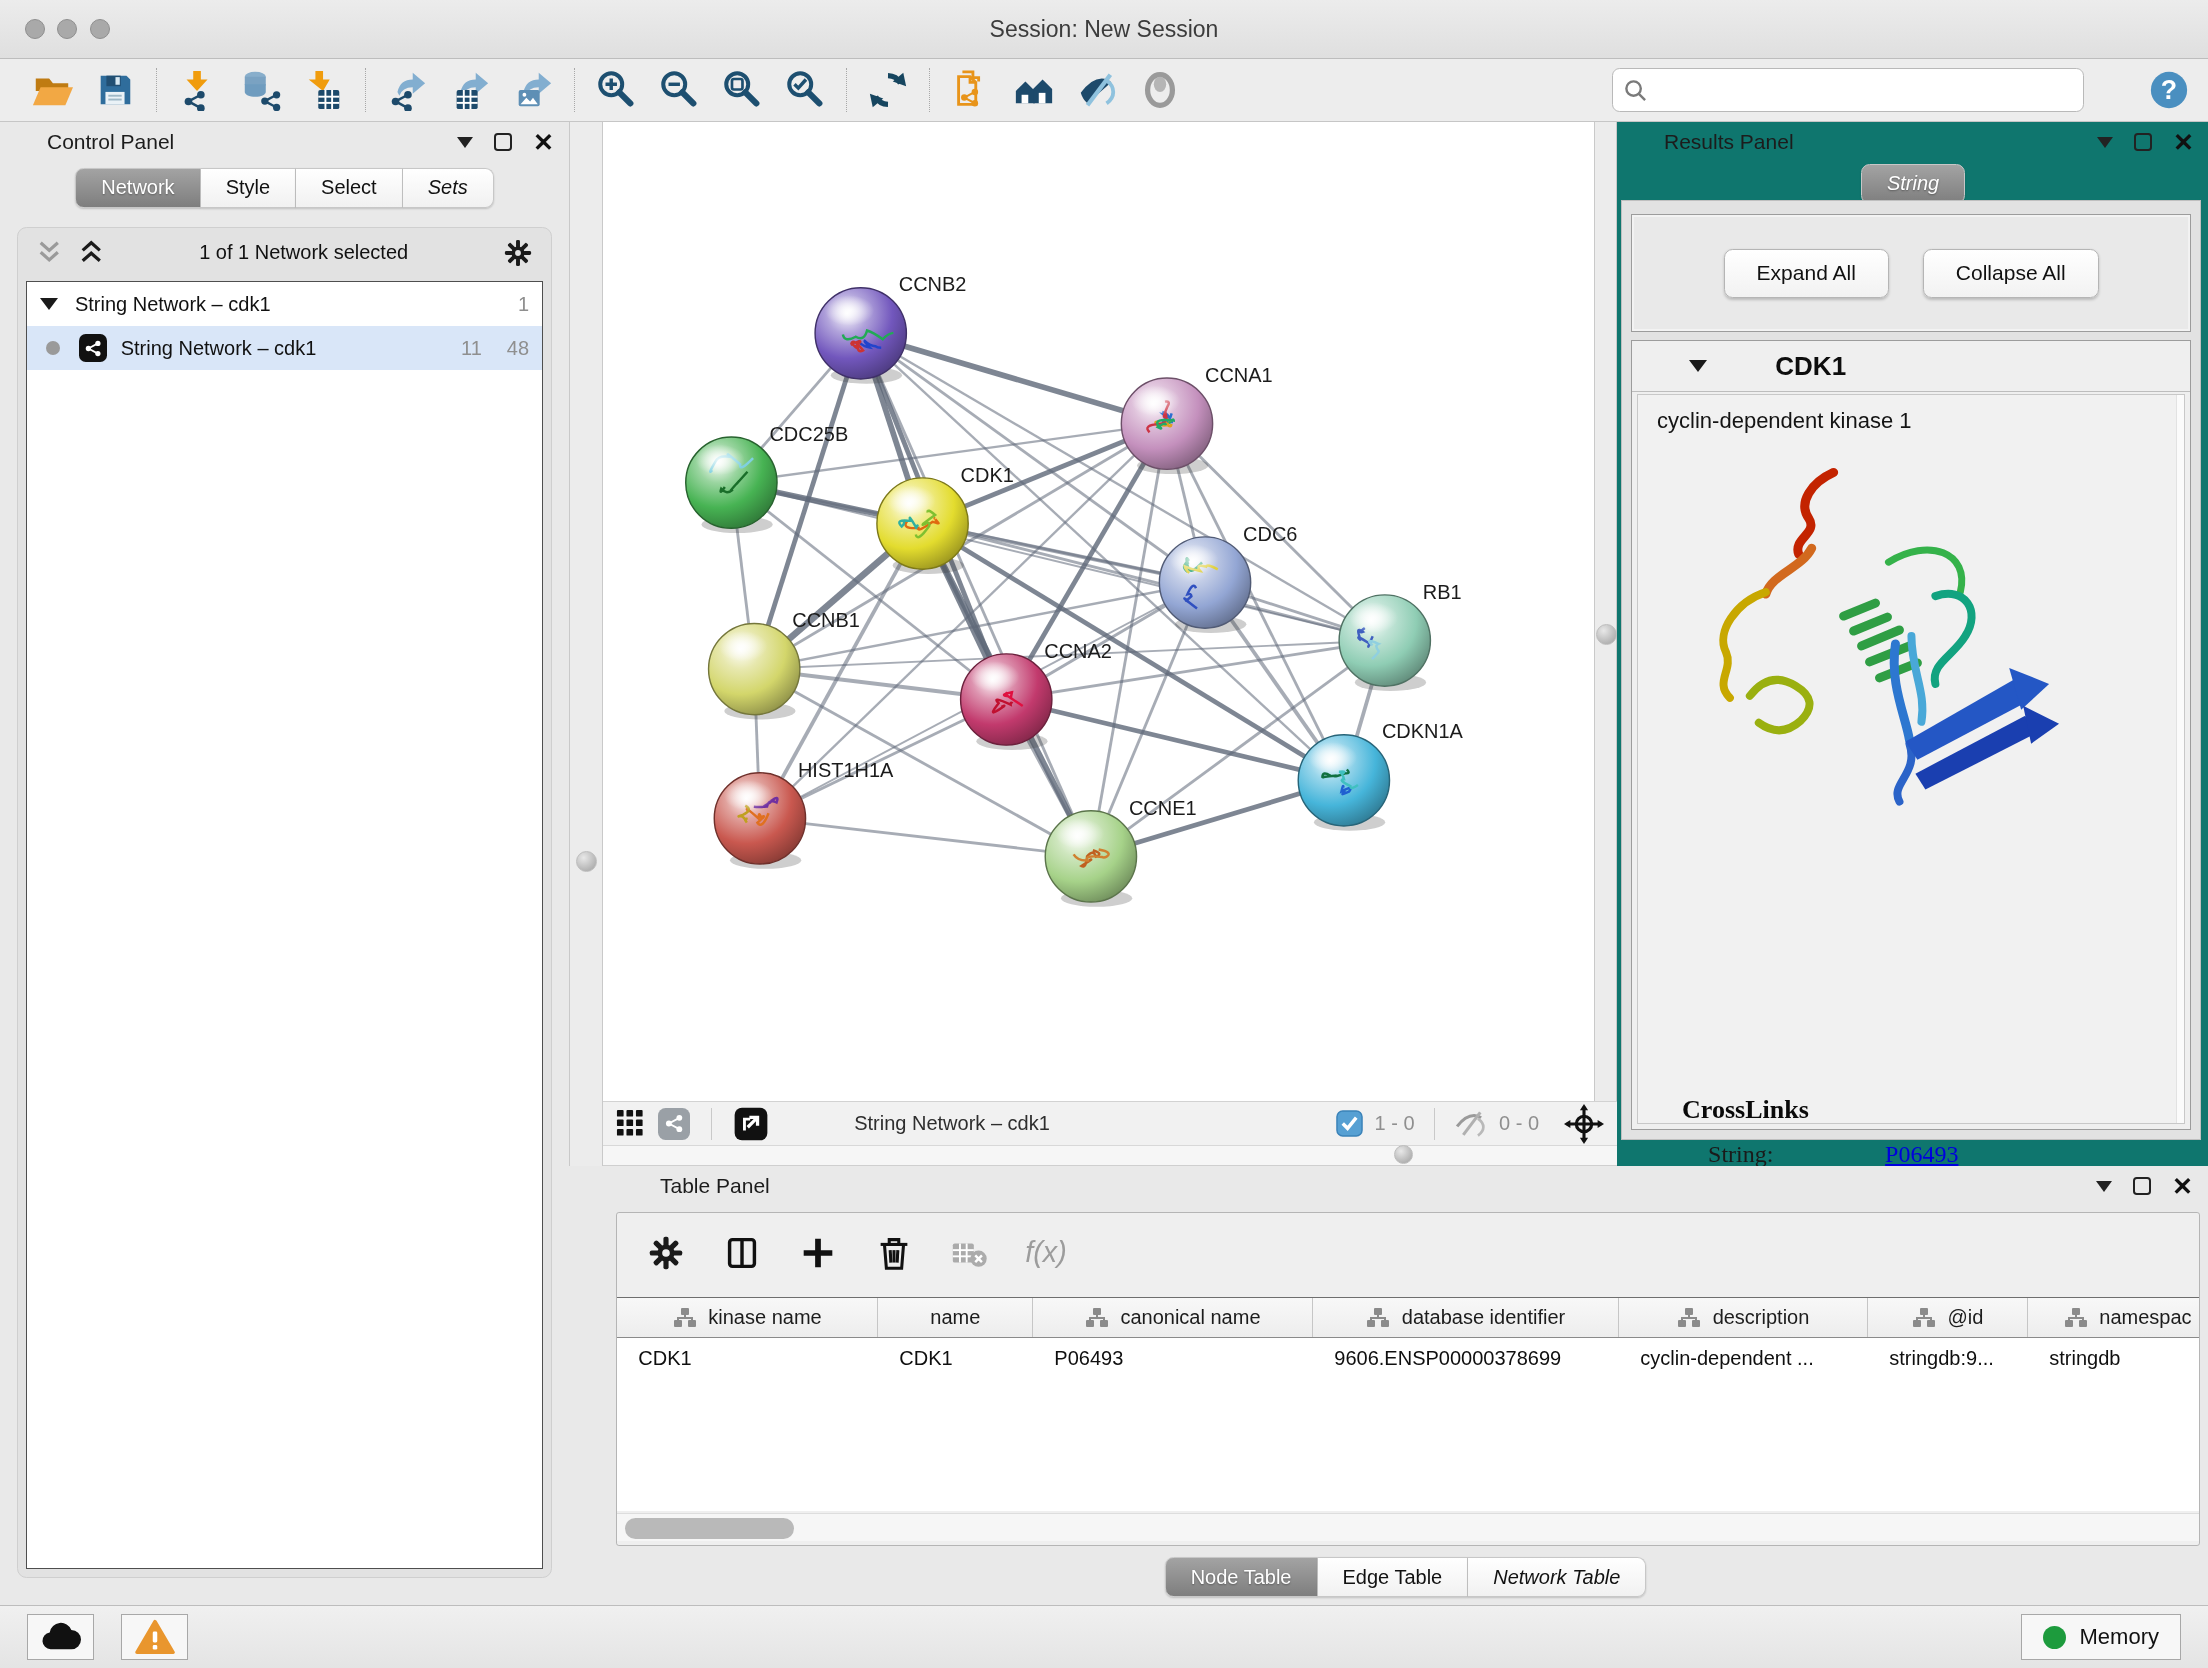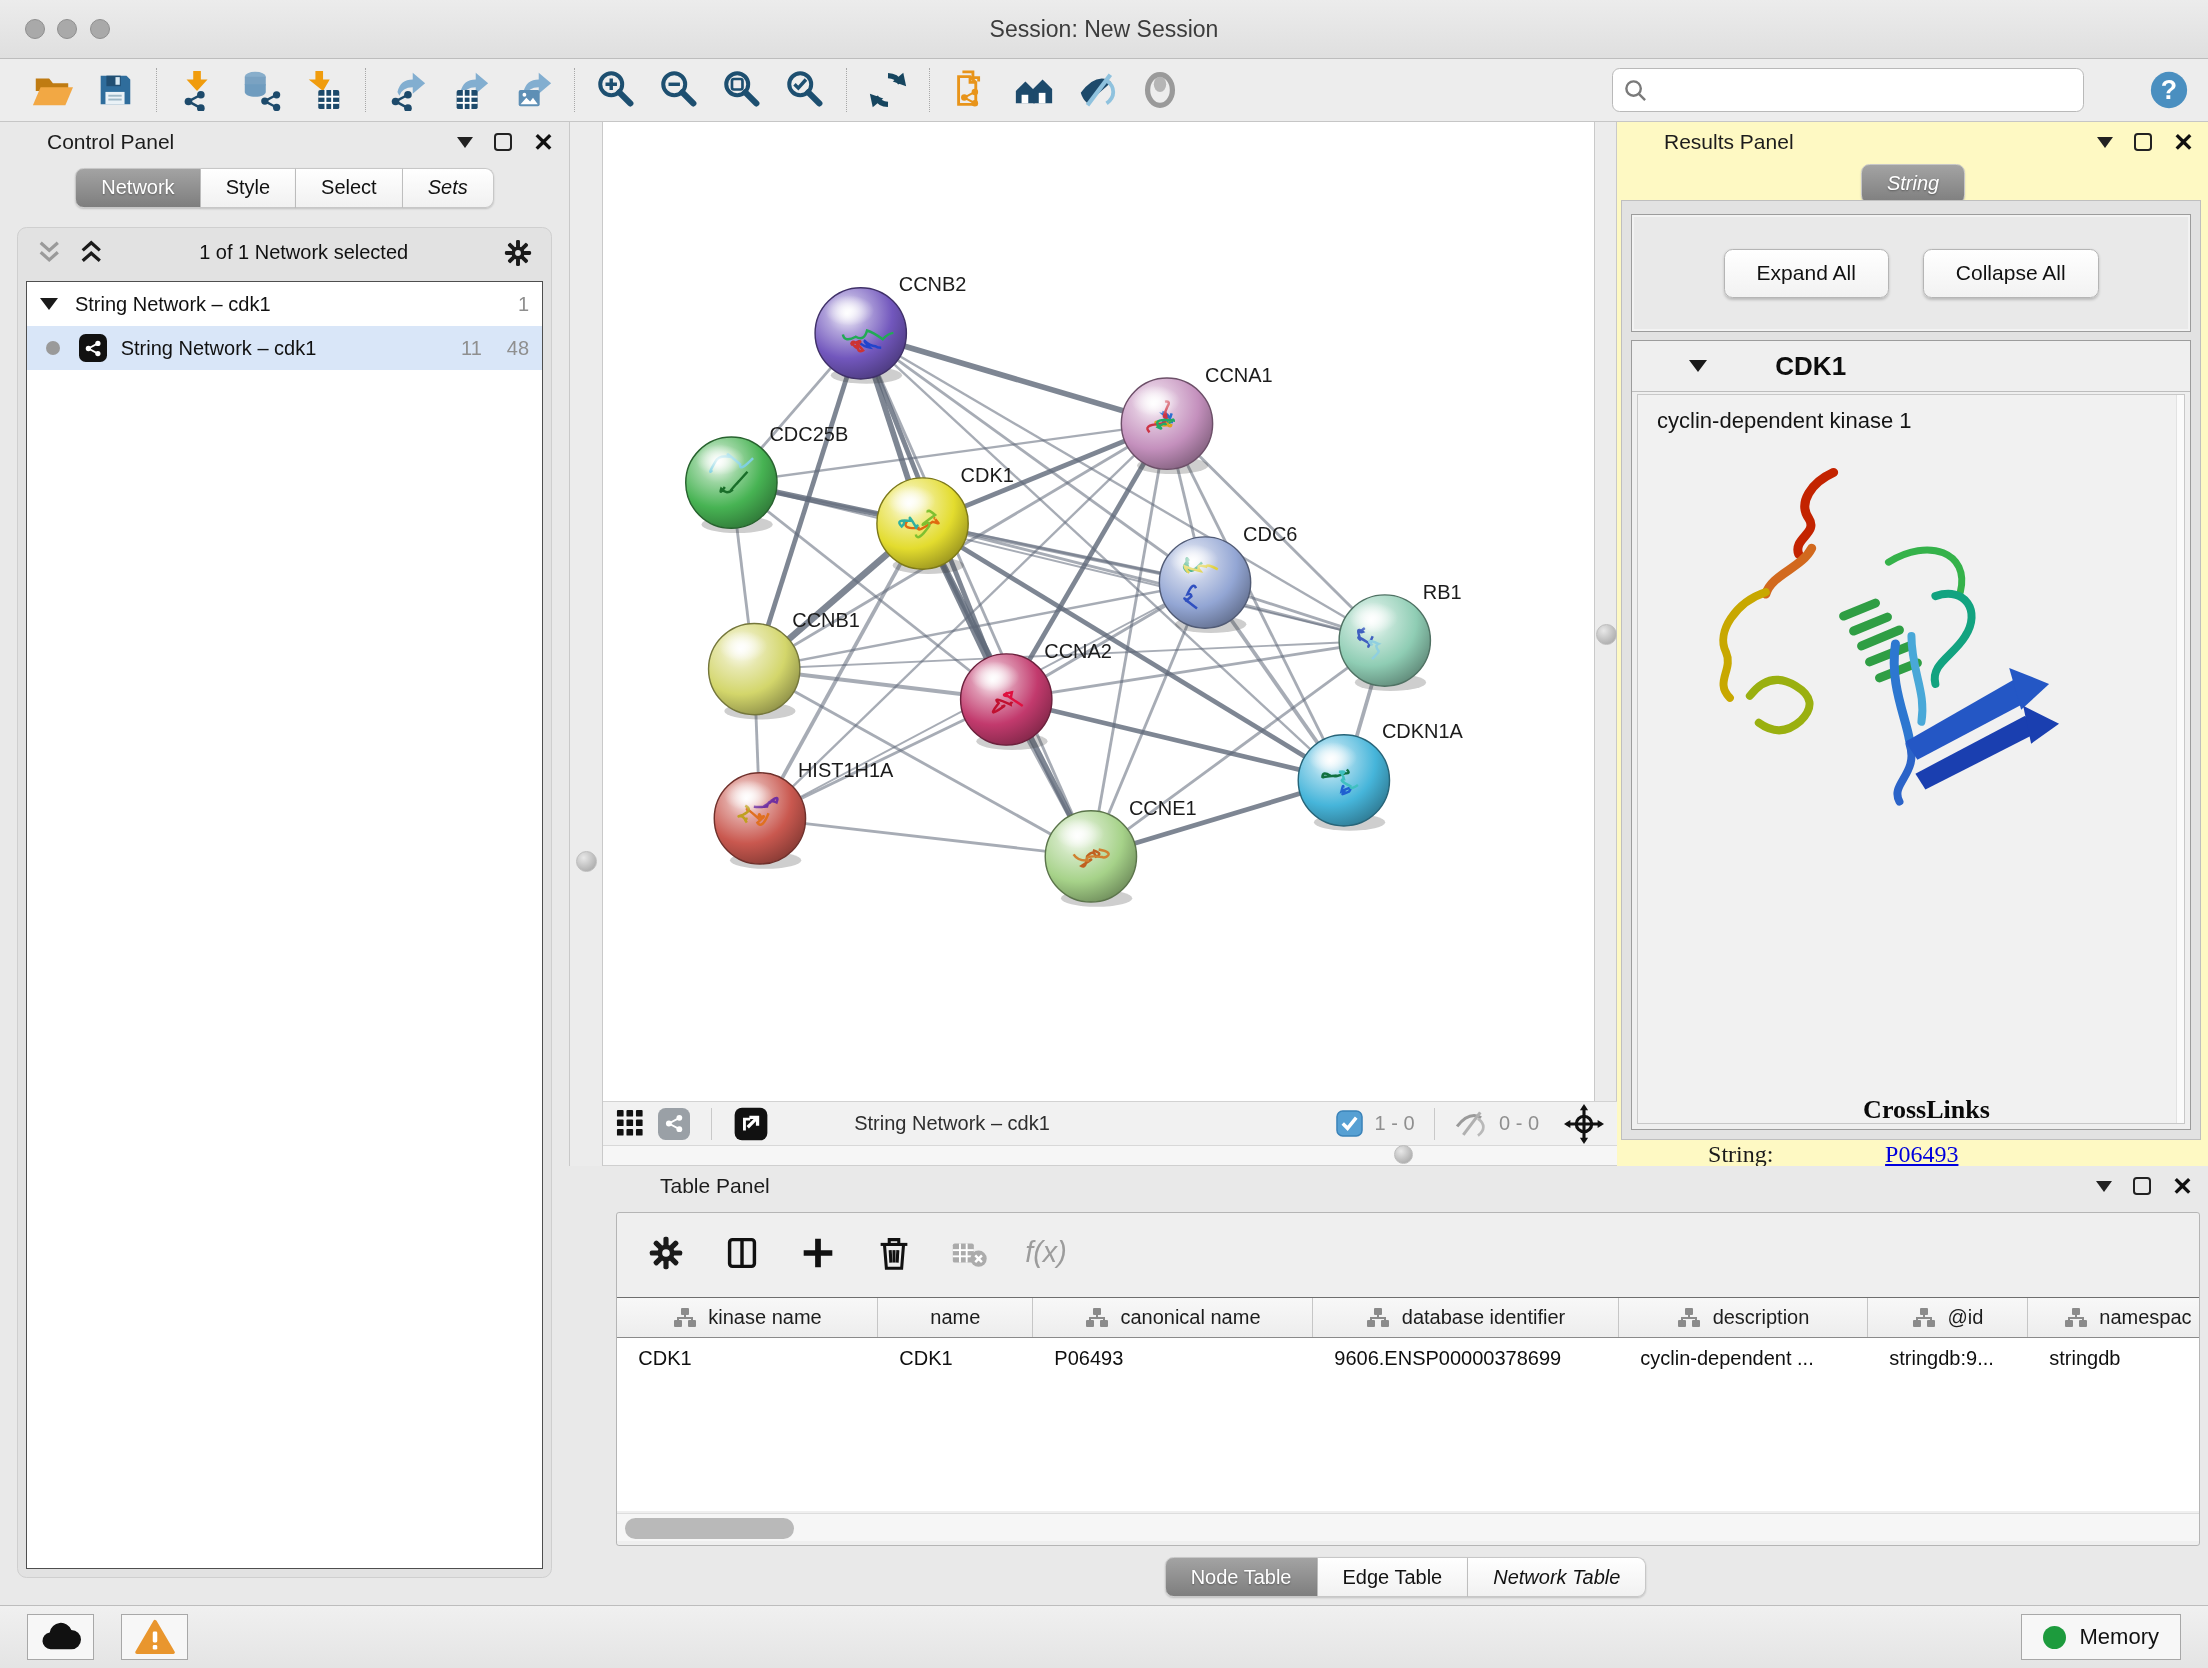--- a/index.html
+++ b/index.html
@@ -73,41 +73,41 @@
   .net-canvas { position:absolute; left:603px; top:122px; width:991px; height:980px; background:#fff; }
   .net-status { position:absolute; left:603px; top:1101px; width:1014px; height:44px; background:#f1f1f1;
                 border-top:1px solid #d2d2d2; display:flex; align-items:center; padding:0 13.3px; gap:13.3px; }
   .ns-sep { width:0; height:32px; border-left:1px solid #c9c9c9; margin:0 7.6px; }
   .ns-title { font-size:20px; color:#2e2e2e; margin-left:72px; }
   .ns-count { font-size:20px; color:#8f8f8f; }
   .h-split { position:absolute; left:603px; top:1145px; width:1014px; height:21px; background:#f6f6f6;
              border-top:1px solid #d8d8d8; border-bottom:1px solid #cfcfcf; }
 
   
-  .results-panel { position:absolute; left:1617px; top:122px; width:592px; height:1484px; background:#fef9c3; }
+  .results-panel { position:absolute; left:1617px; top:122px; width:592px; height:1484px; background:#0f766e; }
   .rp-tabwrap { display:flex; justify-content:center; margin-top:1.9px; }
   .rp-outer { position:absolute; left:3.8px; right:7.6px; top:78px; bottom:464px; background:#e2e2e2;
               border:1px solid #bfbfbf;padding-left:8px; }
   .rp-section1 { position:absolute; left:9.5px; right:9.5px; top:13.3px; height:118px; background:#e9e9e9;
                  border:1px solid #9c9c9c; box-shadow:inset 0 0 0 1.9px #f3f3f3; display:flex;
                  align-items:center; justify-content:center; gap:34px; }
   .rp-btn { height:49px; padding:0 32px; background:linear-gradient(#ffffff,#f2f2f2); border:1px solid #b5b5b5;
             border-radius:8.6px; box-shadow:0 1.9px 2.9px rgba(0,0,0,.2); font-size:21px; color:#111;
             display:flex; align-items:center; }
   .rp-entry { position:absolute; left:9.5px; right:9.5px; top:139px; bottom:9.5px; background:#efefef;
               border:1px solid #9c9c9c; }
   .rp-entry-head { height:51px; display:flex; align-items:center; padding:0 57px; gap:68px;
                    border-bottom:1px solid #bdbdbd; }
   .rp-entry-name { font-size:26px; font-weight:bold; color:#0d0d0d; }
   .rp-content { position:absolute; left:4.8px; right:4.8px; top:53px; bottom:4.8px; background:#f1f1f1;
                 border:1px solid #c8c8c8; }
   .rp-scrollstrip { position:absolute; right:0; top:0; bottom:0; width:8.6px; background:#fbfbfb; border-left:1px solid #e2e2e2; }
   .rp-desc { font-size:22px; color:#141414; padding:13.3px 0 0 19px; }
   .crosslinks { position:absolute; left:0; right:13.3px; top:700px; font-family:"Liberation Serif", serif; }
-  .cl-title { font-size:26px; font-weight:bold; color:#0a0a0a; padding-left:44px;text-align:center; }
+  .cl-title { font-size:26px; font-weight:bold; color:#0a0a0a; padding-left:44px; }
   .cl-row { display:flex; font-size:24px; margin-top:16px; }
   .cl-label { width:177px; margin-left:70px; color:#1a1a1a; }
   .cl-value { color:#0000dd; text-decoration:underline; }
 
   
   .table-panel { position:absolute; left:603px; top:1166px; width:1605px; height:439px; background:#e9e9e9; }
   .tp-inner { position:absolute; left:13.3px; right:7.6px; top:46px; bottom:59px; background:#efefef;
               border:1px solid #b5b5b5; border-radius:2.9px; }
   .tp-toolbar { height:80px; display:flex; align-items:center; gap:32px; padding:0 27px; }
   .grid-table { position:absolute; left:0; right:0; top:84px; bottom:34px; background:#fff;

